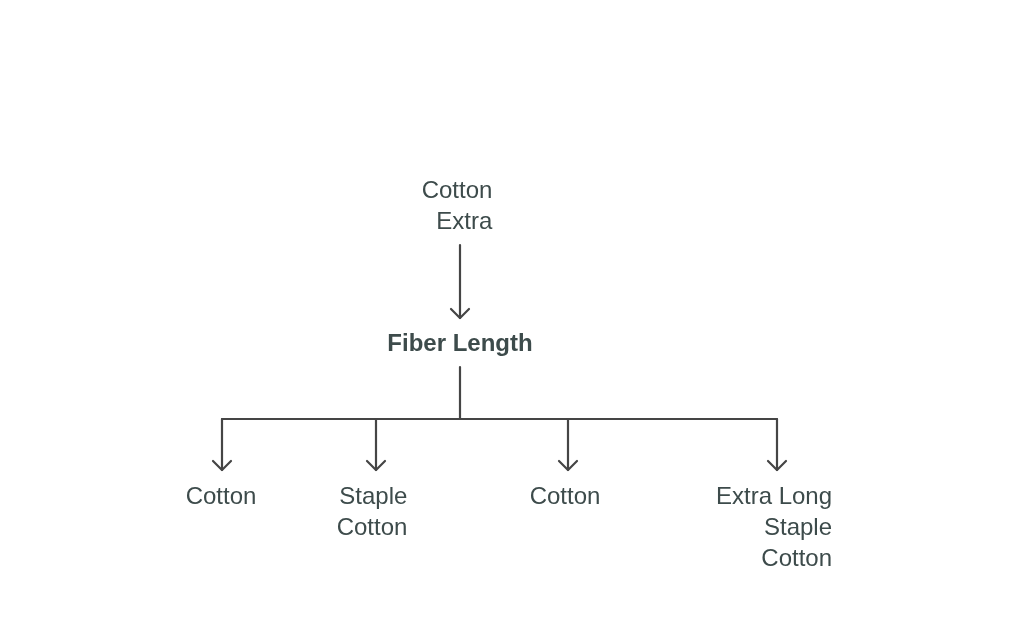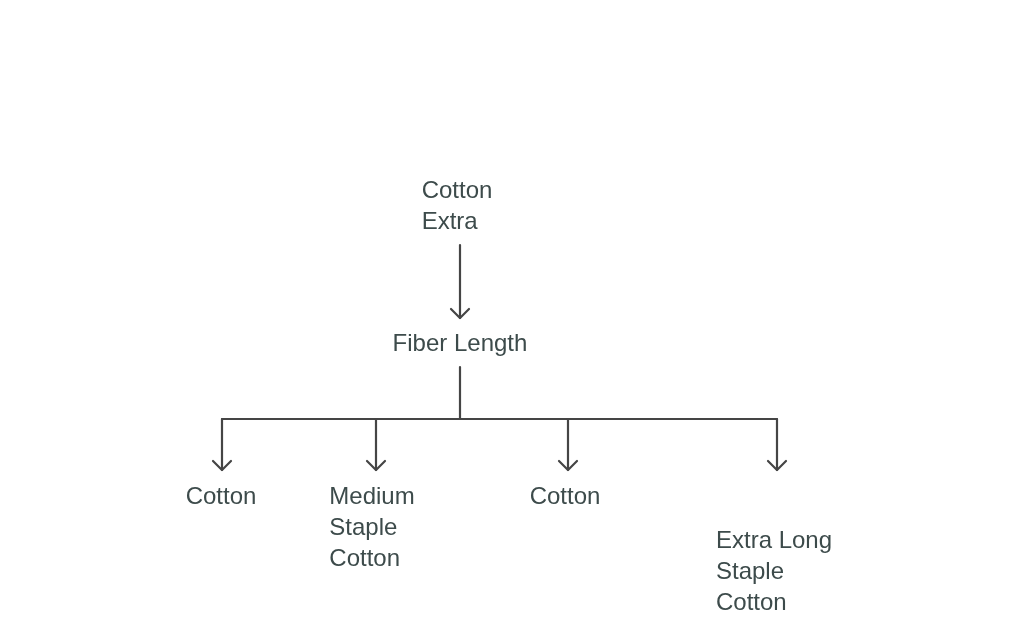--- a/index.html
+++ b/index.html
@@ -1,19 +1,19 @@
 <!DOCTYPE html>
 <html><head>
 <meta charset="utf-8">
 <style>
   html, body { margin: 0; padding: 0; background: #ffffff; }
   body { width: 1024px; height: 639px; position: relative; overflow: hidden;
          font-family: "Liberation Sans", "DejaVu Sans", sans-serif; }
   svg.wires { position: absolute; left: 0; top: 0; }
-  .node { position: absolute; text-align: left; color: #3d4b4b;
+  .node { position: absolute; text-align: right; color: #3d4b4b;
           font-size: 24px; line-height: 31px; transform: translateX(-50%); white-space: nowrap; }
 </style>
 </head>
 <body>
 
 <svg class="wires" width="1024" height="639">
   <g stroke="#454545" stroke-width="2.2" fill="none" stroke-linecap="round" stroke-linejoin="round">
 
     <line x1="460" y1="245" x2="460" y2="318"></line>
     <polyline points="451,309 460,318 469,309"></polyline>
@@ -31,35 +31,34 @@
     <line x1="777" y1="419" x2="777" y2="470"></line>
     <polyline points="768,461 777,470 786,461"></polyline>
   </g>
 </svg>
 
 <div class="node" style="left:457px; top:174px;">
   <div>Cotton</div>
   <div>Extra</div>
 </div>
 
-<div class="node" style="left:460px; top:327px;">
+<div class="node" style="left:460px; top:327px;font-weight:bold;">
   <div>Fiber Length</div>
 </div>
 
 <div class="node" style="left:221px; top:480px;">
   <div>Cotton</div>
 </div>
 
 <div class="node" style="left:372px; top:480px;">
-  <div>Medium</div>
   <div>Staple</div>
   <div>Cotton</div>
 </div>
 
 <div class="node" style="left:565px; top:480px;">
   <div>Cotton</div>
 </div>
 
-<div class="node" style="left:774px; top:480px;margin-top:44px;">
+<div class="node" style="left:774px; top:480px;">
   <div>Extra Long</div>
   <div>Staple</div>
   <div>Cotton</div>
 </div>
 
 </body></html>

